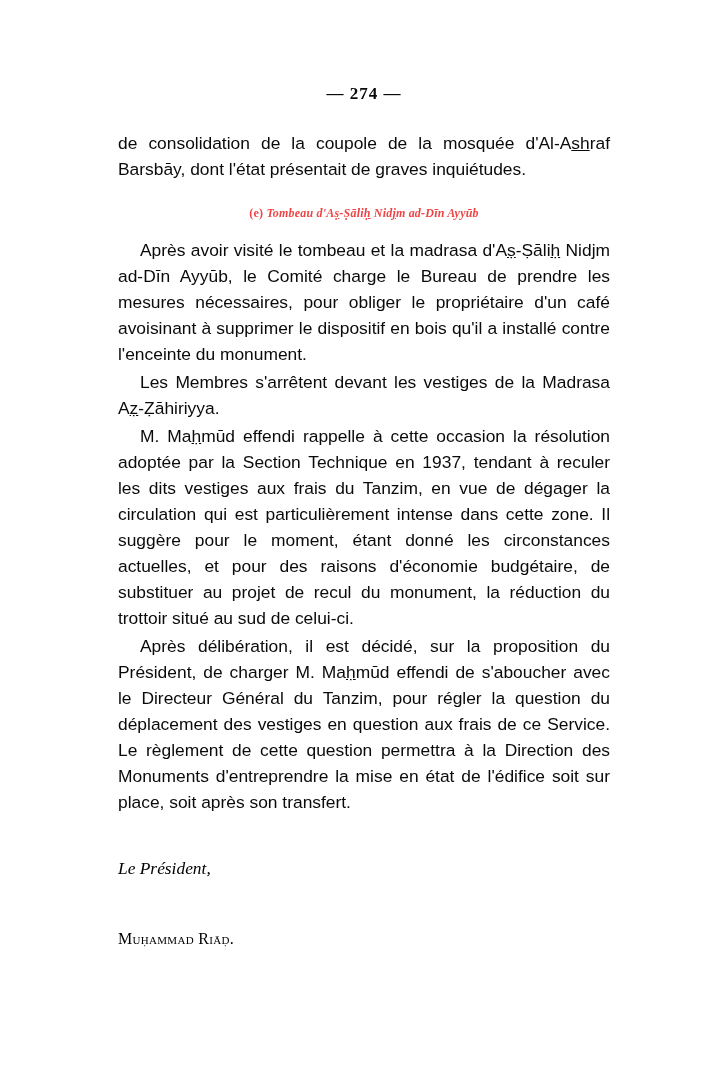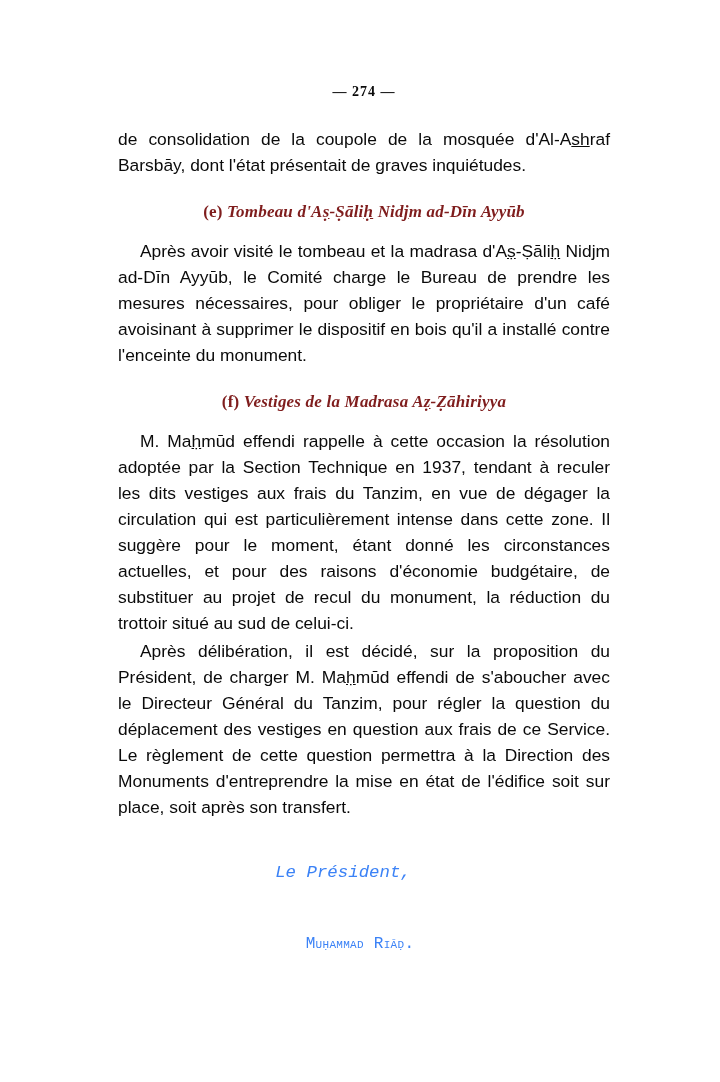--- a/index.html
+++ b/index.html
@@ -17,21 +17,21 @@
   }
   .content {
     position: absolute;
     left: 118px;
     top: 84px;
     width: 492px;
   }
   .page-number {
     text-align: center;
     font-family: "Liberation Serif", serif;
-    font-size: 14px;
+    font-size: 17px;
     font-weight: bold;
     letter-spacing: 1px;
     color: #0a0a0a;
     margin-bottom: 26px;
   }
   p.body-par {
     font-family: Liberation Sans, sans-serif;
     font-size: 17.4px;
     line-height: 26px;
     color: #0a0a0a;
@@ -41,36 +41,36 @@
     -webkit-font-smoothing: none;
   }
   p.indent {
     text-indent: 22px;
   }
   p.gap-above {
     margin-top: 0;
   }
   h2.section-heading {
     font-family: "Liberation Serif", serif;
-    font-size: 17px;
+    font-size: 12px;
     font-style: italic;
     font-weight: bold;
     text-align: center;
-    color: #7f1d1d;
+    color: #ef4444;
     margin: 24px 0 16px 0;
     letter-spacing: 0.2px;
   }
   h2.section-heading .lbl {
     font-style: normal;
   }
   .signature {
     margin-top: 40px;
-    text-align: center;
-    font-family: Liberation Mono, monospace;
-    color: #3b82f6;
+    text-align: left;
+    font-family: Liberation Serif, serif;
+    color: #000000;
   }
   .signature .role {
     font-style: italic;
     font-size: 17.4px;
     line-height: 26px;
     padding-right: 42px;
     display: block;
   }
   .signature .name {
     font-size: 16px;
@@ -92,25 +92,22 @@
 
     <p class="body-par">de consolidation de la coupole de la mosquée d'Al-A<u>sh</u>raf Barsbāy, dont l'état présentait de graves inquiétudes.</p>
 
     <h2 class="section-heading">
       <span class="lbl">(e)</span>
       <span>Tombeau d'A<u>ṣ</u>-Ṣāli<u>ḥ</u> Nid<u>j</u>m ad-Dīn Ayyūb</span>
     </h2>
 
     <p class="body-par indent">Après avoir visité le tombeau et la madrasa d'A<u>ṣ</u>-Ṣāli<u>ḥ</u> Nid<u>j</u>m ad-Dīn Ayyūb, le Comité charge le Bureau de prendre les mesures nécessaires, pour obliger le propriétaire d'un café avoisinant à supprimer le dispositif en bois qu'il a installé contre l'enceinte du monument.</p>
 
-    <h2 class="section-heading">
-      <span class="lbl">(f)</span>
-      <span>Vestiges de la Madrasa A<u>ẓ</u>-Ẓāhiriyya</span>
-    </h2>
 
+    <p class="body-par indent">Les Membres s'arrêtent devant les vestiges de la Madrasa A<u>ẓ</u>-Ẓāhiriyya.</p>
 
     <p class="body-par indent">M. Ma<u>ḥ</u>mūd effendi rappelle à cette occasion la résolution adoptée par la Section Technique en 1937, tendant à reculer les dits vestiges aux frais du Tanzim, en vue de dégager la circulation qui est particulièrement intense dans cette zone. Il suggère pour le moment, étant donné les circonstances actuelles, et pour des raisons d'économie budgétaire, de substituer au projet de recul du monument, la réduction du trottoir situé au sud de celui-ci.</p>
 
     <p class="body-par indent gap-above">Après délibération, il est décidé, sur la proposition du Président, de charger M. Ma<u>ḥ</u>mūd effendi de s'aboucher avec le Directeur Général du Tanzim, pour régler la question du déplacement des vestiges en question aux frais de ce Service. Le règlement de cette question permettra à la Direction des Monuments d'entreprendre la mise en état de l'édifice soit sur place, soit après son transfert.</p>
 
     <div class="signature">
       <span class="role">Le Président,</span>
       <span class="name">Muḥammad Riāḍ.</span>
     </div>
 

